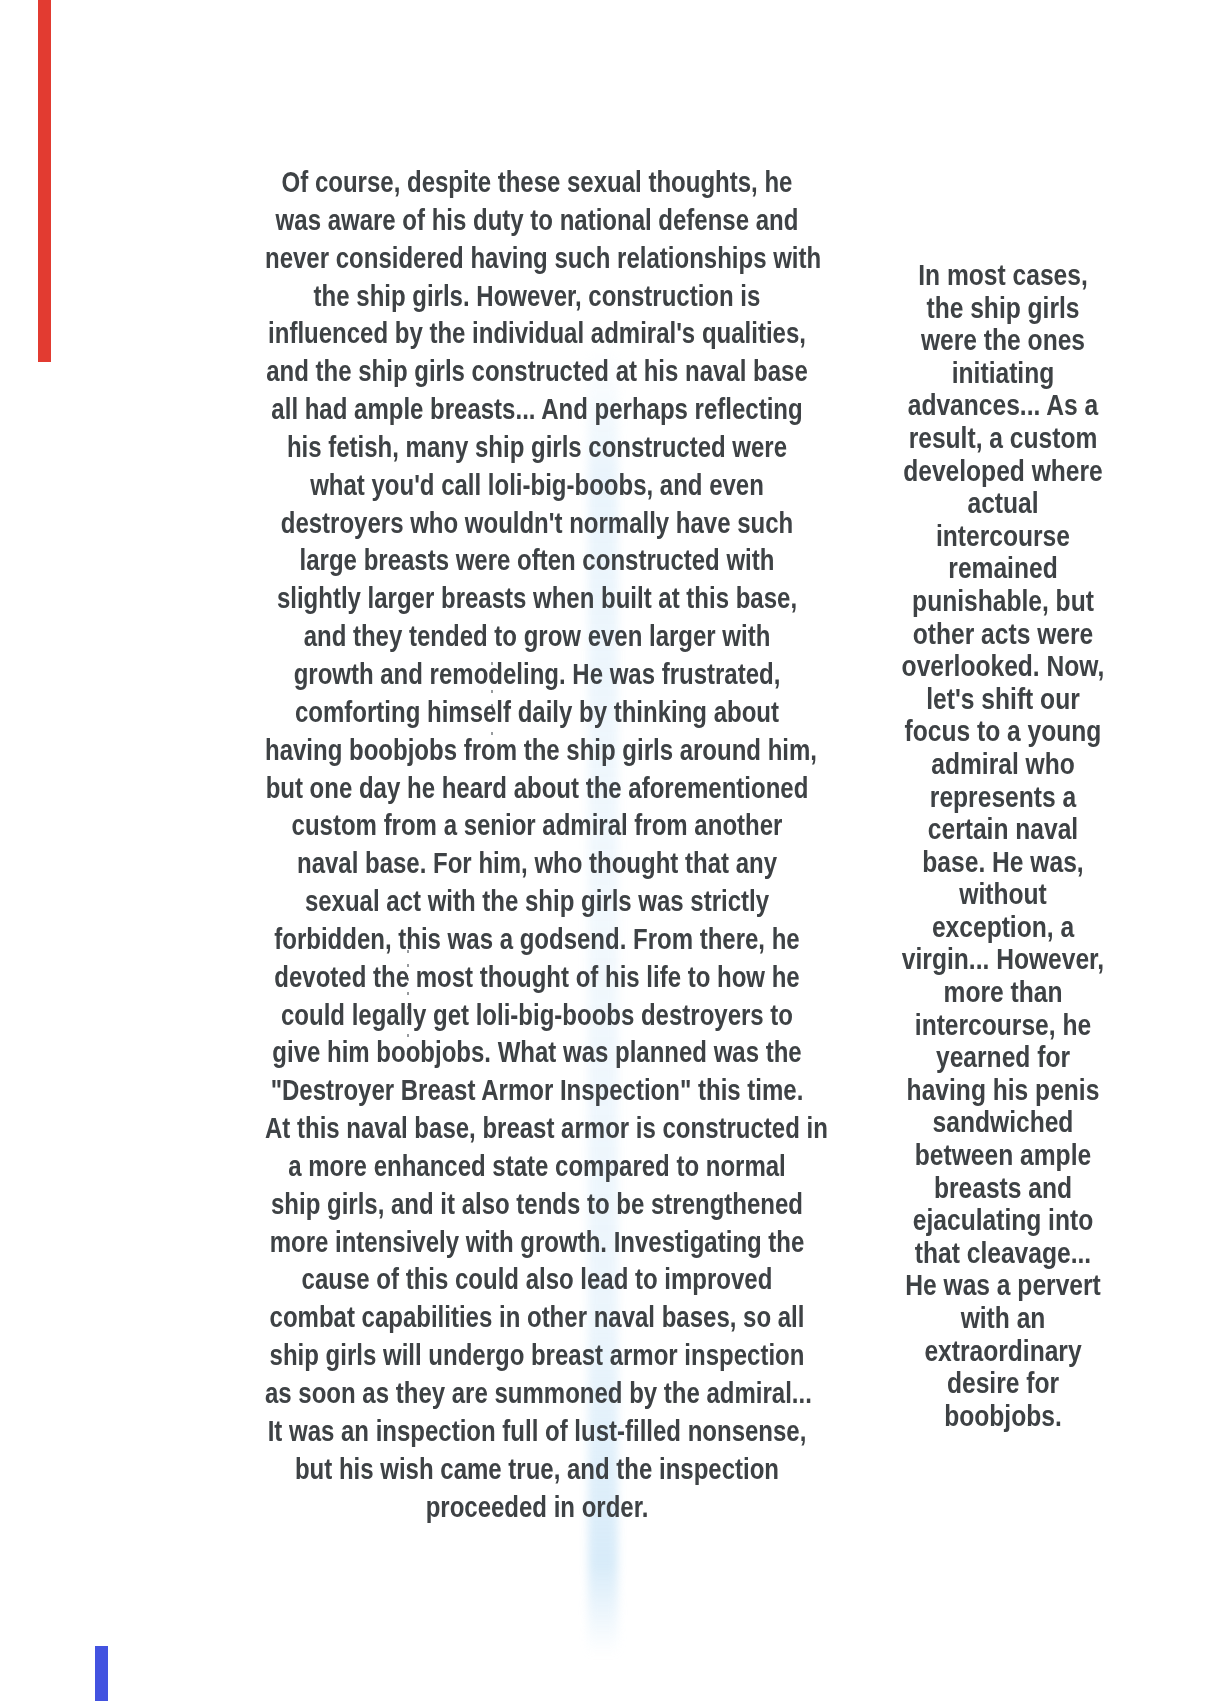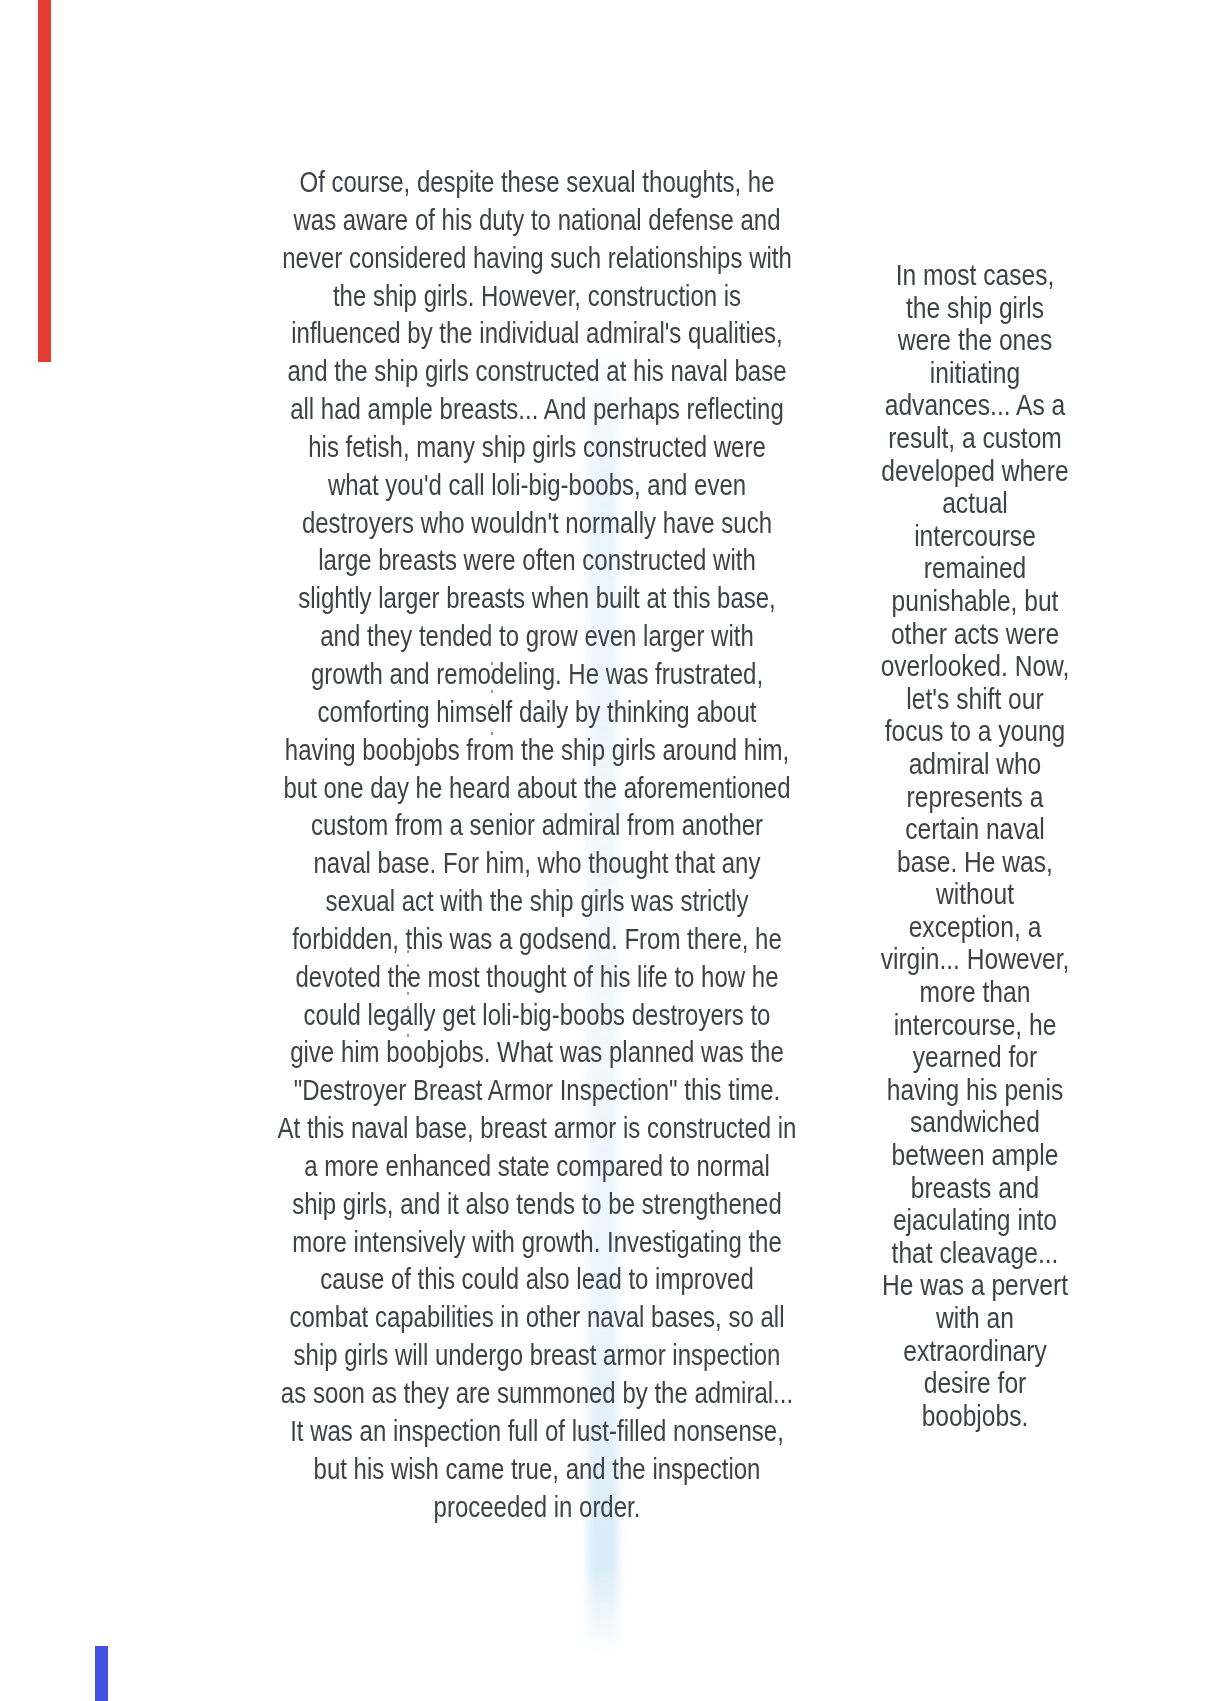--- a/index.html
+++ b/index.html
@@ -7,20 +7,21 @@
     padding: 0;
     background: #ffffff;
   }
   .page {
     position: relative;
     width: 1213px;
     height: 1701px;
     background: #ffffff;
     overflow: hidden;
     font-family: "Liberation Sans", sans-serif;
+    font-weight: bold;
   }
 
   
   .red-bar {
     position: absolute;
     left: 38px; top: 0; width: 13px; height: 362px;
   }
   .blue-bar {
     position: absolute;
     left: 95px; top: 1646px; width: 13px; height: 55px;
@@ -51,21 +52,21 @@
   .main-text {
     position: absolute;
     left: 197px; top: 163px; width: 680px;
     font-size: 30px;
     line-height: 37.85px;
     text-align: center;
     color: #3e4245;
   }
   .side-text {
     position: absolute;
-    left: 835px; top: 259px; width: 280px;
+    left: 863px; top: 259px; width: 280px;
     font-size: 30px;
     line-height: 32.6px;
     text-align: center;
     color: #3e4245;
   }
   .main-text .line,
   .side-text .line {
     white-space: nowrap;
     transform: scaleX(0.80);
     transform-origin: 50% 50%;

